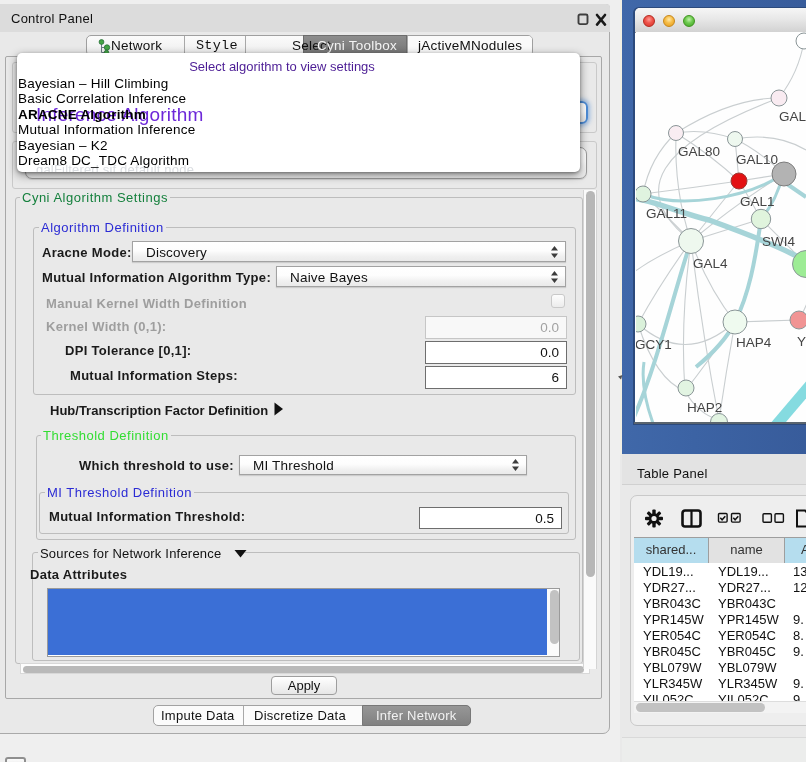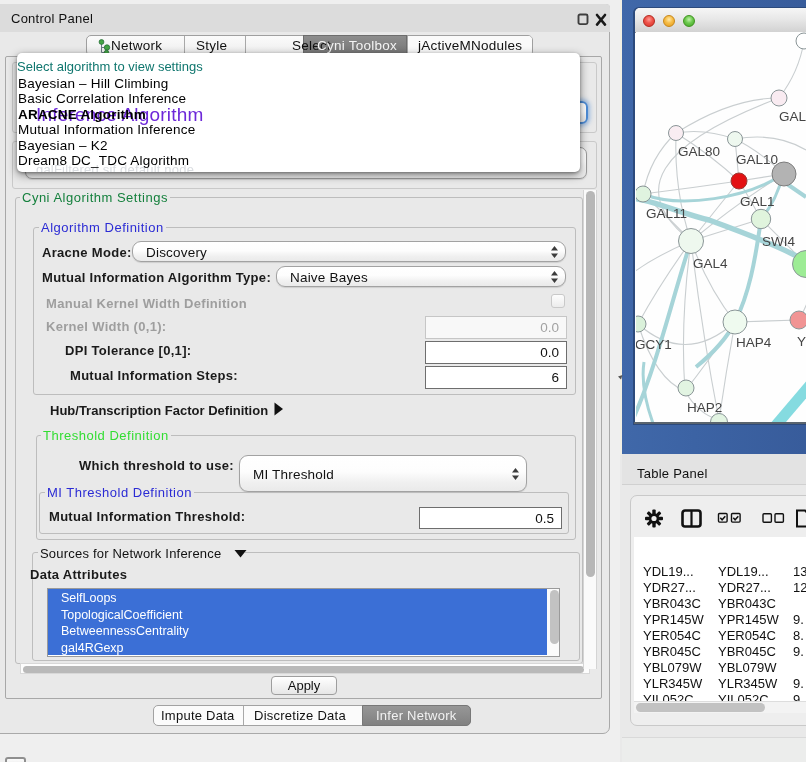--- a/index.html
+++ b/index.html
@@ -2,21 +2,21 @@
 <html><head><meta charset="utf-8">
 <style>
 html,body{margin:0;padding:0;}
 body{width:806px;height:762px;position:relative;overflow:hidden;background:#efefef;
   font-family:"Liberation Sans",sans-serif;-webkit-font-smoothing:antialiased;}
 .abs{position:absolute;}
 .lbl{font-size:13px;color:#111;white-space:nowrap;letter-spacing:0.25px;}
 .blbl{font-size:13px;font-weight:bold;color:#1a1a1a;white-space:nowrap;letter-spacing:0.3px;}
 .grp{position:absolute;border:1px solid #bdbdbd;border-radius:3px;}
 .gtitle{position:absolute;background:#e9e9e9;padding:0 2px;font-size:13px;white-space:nowrap;letter-spacing:0.5px;}
-.combo{position:absolute;box-sizing:border-box;border:1px solid #a2a2a2;border-radius:9px;
+.combo{position:absolute;box-sizing:border-box;border:1px solid #a2a2a2;border-radius:0;
   background:linear-gradient(180deg,#ffffff 0%,#fdfdfd 45%,#f0f0f0 75%,#eaeaea 100%);
   box-shadow:0 1px 1px rgba(0,0,0,0.12);}
 .combo .ct{position:absolute;left:13px;top:50%;transform:translateY(-50%);font-size:13.5px;color:#111;white-space:nowrap;letter-spacing:0.2px;}
 .carr{position:absolute;right:6px;top:50%;transform:translateY(-50%);width:9px;height:14px;}
 .fld{position:absolute;background:#fff;border:1px solid #6e6e6e;font-size:13.5px;color:#111;
   text-align:right;padding-right:7px;box-sizing:border-box;line-height:20px;}
 </style></head>
 <body>
 
 <div class="abs" style="left:620px;top:0;width:186px;height:455px;background:linear-gradient(90deg,#4068a9 0%,#3c63a4 40%,#385c9b 100%);"></div>
@@ -142,20 +142,25 @@
     <rect x="118" y="4.8" width="8.4" height="8.4" rx="1"></rect>
     <rect x="130" y="4.8" width="8.4" height="8.4" rx="1"></rect>
   </g>
 
   <g stroke="#111" fill="none" stroke-width="2">
     <path d="M152,1.5 h8 l5,5 v11 h-13 z"></path>
   </g>
 </svg>
 
 <div class="abs" style="left:634px;top:537px;width:172px;height:176px;background:#ffffff;overflow:hidden;">
+  <div class="abs" style="left:0;top:0;width:172px;height:25px;border-top:1px solid #9e9e9e;border-bottom:1px solid #9e9e9e;box-sizing:border-box;">
+    <div class="abs" style="left:0;top:0;width:75px;height:25px;background:#b5ddee;border-right:1px solid #9e9e9e;box-sizing:border-box;text-align:center;font-size:13px;color:#333;line-height:24px;">shared...</div>
+    <div class="abs" style="left:75px;top:0;width:76px;height:25px;background:#e2e2e2;border-right:1px solid #9e9e9e;box-sizing:border-box;text-align:center;font-size:13px;color:#333;line-height:24px;">name</div>
+    <div class="abs" style="left:151px;top:0;width:21px;height:25px;background:#b5ddee;font-size:13px;color:#333;line-height:24px;padding-left:16px;">A</div>
+  </div>
   <div class="abs" style="left:0;top:25px;width:172px;height:151px;font-size:13px;color:#111;">
     <div class="abs" style="left:9px;top:2px;line-height:16px;">YDL19...<br>YDR27...<br>YBR043C<br>YPR145W<br>YER054C<br>YBR045C<br>YBL079W<br>YLR345W<br>YIL052C</div>
     <div class="abs" style="left:84px;top:2px;line-height:16px;">YDL19...<br>YDR27...<br>YBR043C<br>YPR145W<br>YER054C<br>YBR045C<br>YBL079W<br>YLR345W<br>YIL052C</div>
     <div class="abs" style="left:159px;top:2px;line-height:16px;">13<br>12<br>&nbsp;<br>9.<br>8.<br>9.<br>&nbsp;<br>9.<br>9.</div>
   </div>
   <div class="abs" style="left:0;top:164px;width:172px;height:12px;background:#f3f3f3;border-top:1px solid #dddddd;box-sizing:border-box;">
     <div class="abs" style="left:2px;top:1px;width:129px;height:9px;background:#c2c2c2;border-radius:5px;"></div>
   </div>
 </div>
 
@@ -177,21 +182,21 @@
 <div class="abs" style="left:407px;top:36px;width:1px;height:19px;background:#a8a8a8;"></div>
 <svg class="abs" style="left:96px;top:36px;" width="16" height="20">
   <g stroke="#6a7a82" stroke-width="1" fill="none">
       <path d="M5.5,7.5 L5.5,16.5 M5.5,11.5 L9.5,11.5 M5.5,16.5 L9,16.5"></path>
     </g>
   <circle cx="5.5" cy="6" r="2.4" fill="#44a544" stroke="#256e35" stroke-width="0.8"></circle>
   <circle cx="11" cy="11.5" r="2.7" fill="#44a544" stroke="#256e35" stroke-width="0.8"></circle>
   <circle cx="10.5" cy="16.5" r="2.2" fill="#44a544" stroke="#256e35" stroke-width="0.8"></circle>
 </svg>
 <div class="abs lbl" style="left:111px;top:38px;font-size:13.5px;">Network</div>
-<div class="abs lbl" style="left:196px;top:38px;font-size:13.5px;">Style</div>
+<div class="abs lbl" style="left:196px;top:38px;font-size:13.5px;font-family:Liberation Mono, monospace;">Style</div>
 <div class="abs lbl" style="left:256px;top:38px;font-size:13.5px;margin-left:36px;">Select</div>
 <div class="abs lbl" style="left:317px;top:38px;color:#f5f5f5;font-size:13.5px;">Cyni Toolbox</div>
 <div class="abs lbl" style="left:418px;top:38px;font-size:13.5px;">jActiveMNodules</div>
 
 <div class="abs" style="left:5px;top:56px;width:597px;height:643px;border:1px solid #a8a8a8;border-radius:2px;box-sizing:border-box;"></div>
 
 <div class="grp" style="left:12px;top:62px;width:583px;height:69px;border-color:#c9c9c9;"></div>
 <div class="combo" style="left:25px;top:101px;width:563px;height:23px;border:2.5px solid #4d8bd5;box-shadow:0 0 4px 2px rgba(90,145,215,0.55);border-radius:6px;"></div>
 <div class="grp" style="left:12px;top:141px;width:583px;height:46px;border-color:#c9c9c9;"></div>
 <div class="combo" style="left:25px;top:147px;width:562px;height:32px;border-radius:7px;border-color:#9a9a9a;">
@@ -228,40 +233,39 @@
 <div class="fld" style="left:425px;top:366px;width:142px;height:23px;line-height:22px;">6</div>
 
 <div class="abs blbl" style="left:50px;top:403px;letter-spacing:0;">Hub/Transcription Factor Definition</div>
 <svg class="abs" style="left:273px;top:402px;" width="11" height="14">
     <path d="M1.5,0.5 L10,7 L1.5,13.5 Z" fill="#111"></path>
   </svg>
 
 <div class="grp" style="left:36px;top:435px;width:538px;height:103px;"></div>
 <div class="gtitle" style="left:41px;top:428px;color:#32dd32;">Threshold Definition</div>
 <div class="abs blbl" style="left:79px;top:458px;">Which threshold to use:</div>
-<div class="combo" style="left:239px;top:455px;width:288px;height:37px;">
+<div class="combo" style="left:239px;top:455px;width:288px;height:20px;">
   <span class="ct">MI Threshold</span>
   <svg class="carr" viewBox="0 0 9 14">
       <path d="M4.5,1 L8,5.4 L1,5.4 Z M4.5,13 L1,8.6 L8,8.6 Z" fill="#3c3c3c"></path>
     </svg>
 </div>
 <div class="grp" style="left:39px;top:492px;width:528px;height:40px;"></div>
 <div class="gtitle" style="left:45px;top:485px;color:#2b2bd4;">MI Threshold Definition</div>
 <div class="abs blbl" style="left:49px;top:509px;">Mutual Information Threshold:</div>
 <div class="fld" style="left:419px;top:507px;width:143px;height:22px;line-height:21px;padding-left:22px;">0.5</div>
 
 <div class="grp" style="left:32px;top:552px;width:546px;height:107px;"></div>
 <div class="gtitle" style="left:38px;top:546px;color:#111;padding-right:24px;letter-spacing:0.2px;">Sources for Network Inference</div>
 <svg class="abs" style="left:234px;top:549px;" width="13" height="9">
     <path d="M0.5,1 L12.5,1 L6.5,8.5 Z" fill="#111"></path>
   </svg>
 <div class="abs blbl" style="left:30px;top:567px;">Data Attributes</div>
 <div class="abs" style="left:47px;top:588px;width:513px;height:69px;background:#ffffff;border:1px solid #9a9a9a;box-sizing:border-box;overflow:hidden;">
   <div class="abs" style="left:0;top:0;width:499px;height:66px;background:#3b6fd6;"></div>
-  <div class="abs" style="left:13px;top:1px;font-size:12.5px;color:#ffffff;line-height:16.6px;">SelfLoops<br>TopologicalCoefficient<br>BetweennessCentrality<br>gal4RGexp</div>
   <div class="abs" style="left:499px;top:0;width:14px;height:67px;background:#fbfbfb;"></div>
   <div class="abs" style="left:501.5px;top:1px;width:9px;height:54px;background:#c2c2c2;border-radius:5px;"></div>
 </div>
 
 <div class="abs" style="left:20px;top:663px;width:570px;height:11px;background:#fdfdfd;border:1px solid #d8d8d8;box-sizing:border-box;">
   <div class="abs" style="left:2px;top:1.5px;width:561px;height:7px;background:#b9b9b9;border-radius:4px;"></div>
 </div>
 <div class="abs" style="left:583px;top:190px;width:14px;height:479px;background:#fafafa;border-left:1px solid #d4d4d4;border-right:1px solid #d4d4d4;box-sizing:border-box;">
   <div class="abs" style="left:1.5px;top:1px;width:9px;height:386px;background:#b7b7b7;border-radius:5px;"></div>
 </div>
@@ -279,14 +283,14 @@
     <path d="M5.5,1 L1,2.5 L4,5.5 Z" fill="#555555"></path>
   </svg>
 
 <div class="abs" style="left:5px;top:757px;width:21px;height:12px;border:2px solid #8f8f8f;border-radius:3px;background:linear-gradient(#fdfdfd,#e2e2e2);box-sizing:border-box;"></div>
 
 <div class="abs" style="left:17px;top:53px;width:563px;height:119px;background:#ffffff;border-radius:5px;box-shadow:0 3px 10px rgba(0,0,0,0.45), 0 1px 3px rgba(0,0,0,0.3);"></div>
 <div class="abs" style="left:17px;top:53px;width:563px;height:119px;overflow:hidden;">
     <div class="abs" style="left:19px;top:51px;font-size:19px;color:#6d28d9;white-space:nowrap;letter-spacing:0.2px;">Inference Algorithm</div>
     <div class="abs" style="left:19px;top:109px;font-size:13px;color:#dadde1;white-space:nowrap;letter-spacing:0.2px;">galFiltered.sif default node</div>
   </div>
-<div class="abs" style="left:17px;top:59px;width:530px;height:16px;font-size:13px;color:#0f766e;">Select algorithm to view settings</div>
+<div class="abs" style="left:17px;top:59px;width:530px;height:16px;text-align:center;font-size:13px;color:#4c1d95;">Select algorithm to view settings</div>
 <div class="abs" style="left:18px;top:75.5px;font-size:13.5px;color:#000;line-height:15.6px;white-space:nowrap;letter-spacing:0.2px;">Bayesian – Hill Climbing<br>Basic Correlation Inference<br><b>ARACNE Algorithm</b><br>Mutual Information Inference<br>Bayesian – K2<br>Dream8 DC_TDC Algorithm</div>
 
 </body></html>

